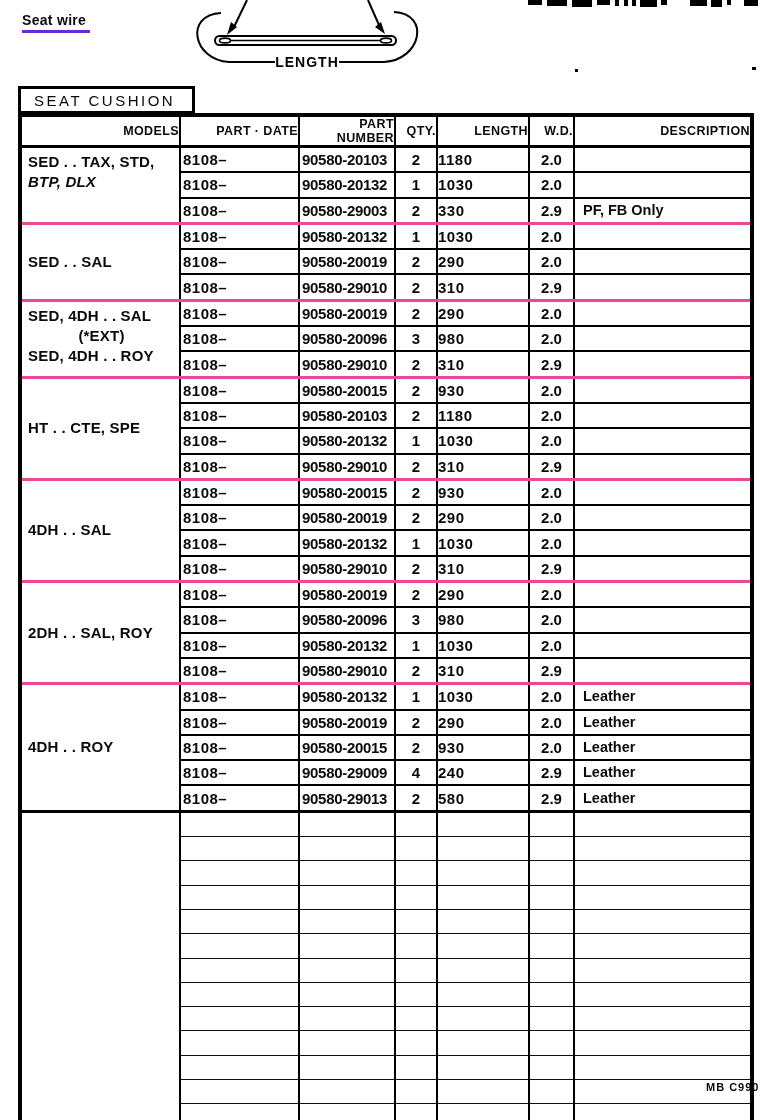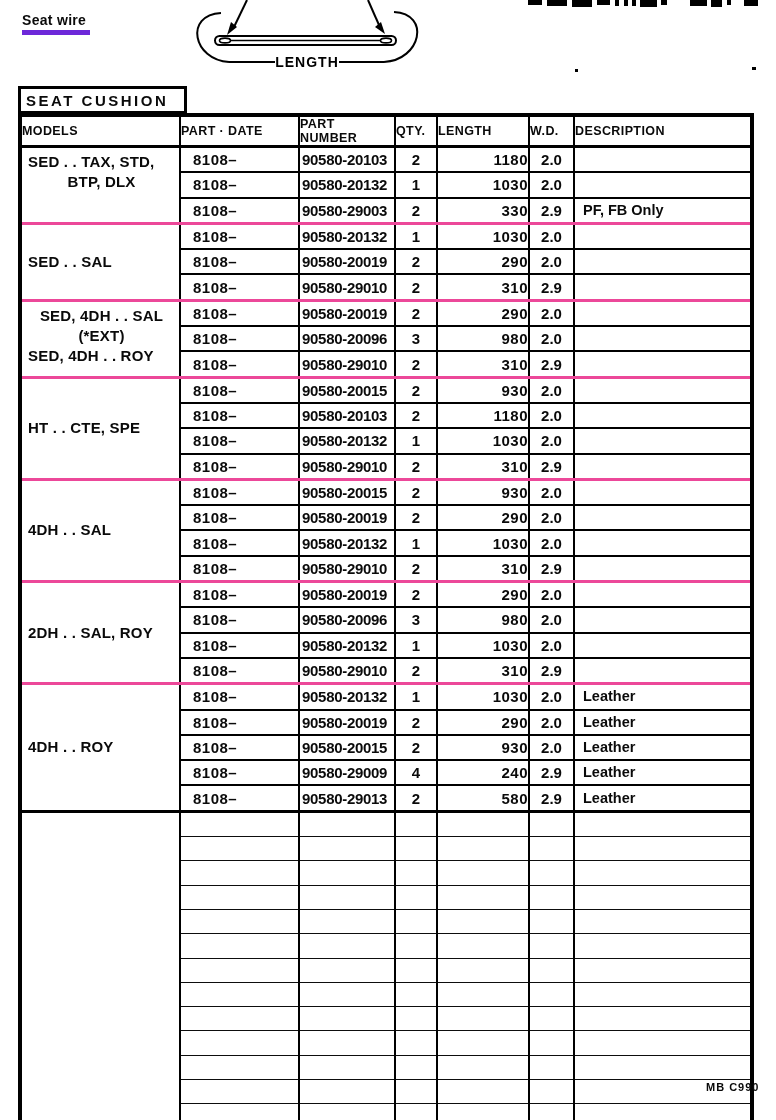--- a/index.html
+++ b/index.html
@@ -7,53 +7,53 @@
     width:776px;height:1120px;position:relative;background:#ffffff;
     font-family:"Liberation Sans",sans-serif;color:#0a0a0a;overflow:hidden;
     -webkit-font-smoothing:none;
   }
   
   .frag{position:absolute;background:#000;top:0;}
   .speck{position:absolute;background:#000;}
   
   .seat-wire{
     position:absolute;left:22px;top:12px;font-size:14px;font-weight:bold;
-    letter-spacing:0.3px;border-bottom:5px solid #6d28d9;padding-bottom:2px;padding-right:4px;
+    letter-spacing:0.3px;border-bottom:3px solid #6d28d9;padding-bottom:2px;padding-right:4px;
   }
   
   .diagram{position:absolute;left:183px;top:0px;width:252px;height:86px;}
   .diagram svg{display:block;}
   .diagram text{font-family:"Liberation Sans",sans-serif;font-weight:bold;font-size:14px;letter-spacing:1px;}
   
   .title-box{
     position:absolute;left:18px;top:86px;width:158px;height:22px;
-    border:3px solid #000;font-size:15px;font-weight:bold;letter-spacing:2.5px;
-    display:flex;align-items:center;padding-left:5px;
+    border:3px solid #000;font-size:15px;font-weight:normal;letter-spacing:2.5px;
+    display:flex;align-items:center;padding-left:13px;
   }
   
   .table-wrap{position:absolute;left:18px;top:113px;}
   table{border-collapse:collapse;table-layout:fixed;width:732px;border:4px solid #000;}
   th{
     border:2px solid #000;border-bottom:3px solid #000;height:25px;
-    font-size:12.5px;font-weight:bold;letter-spacing:0.4px;padding:0;text-align:left;
+    font-size:12.5px;font-weight:bold;letter-spacing:0.4px;padding:0;text-align:right;
   }
   td{
     border-left:2px solid #000;border-right:2px solid #000;border-top:2px solid #000;
     height:23.3px;padding:0;font-size:15px;font-weight:bold;line-height:23px;
     white-space:nowrap;overflow:hidden;
   }
   tr.group-start td{border-top:3px solid #ec4899;}
   td.c-model{font-size:15px;letter-spacing:0.2px;padding:0 4px 0 6px;}
   td.c-model .ml{line-height:20px;}
   td.v-top{vertical-align:top;padding-top:4px;}
   td.v-mid{vertical-align:middle;}
-  td.c-prod{text-align:left;padding-left:12px;letter-spacing:0.5px;}
+  td.c-prod{text-align:left;padding-left:2px;letter-spacing:0.5px;}
   td.c-part{text-align:left;padding-left:2px;letter-spacing:-0.3px;}
   td.c-qty{text-align:center;}
-  td.c-len{text-align:right;letter-spacing:0.5px;}
+  td.c-len{text-align:left;letter-spacing:0.5px;}
   td.c-wd{text-align:center;}
   td.c-desc{text-align:left;padding-left:8px;font-size:14.5px;}
   tr.empty-row td{border-top:1.5px solid #0d0d0d;}
   tr.empty-row.group-start td{border-top:3px solid #000;}
   
   .footer-code{
     position:absolute;left:706px;top:1081px;font-size:11px;font-weight:bold;letter-spacing:1px;
   }
 </style>
 </head>
@@ -122,21 +122,21 @@
           <th>QTY.</th>
           <th>LENGTH</th>
           <th>W.D.</th>
           <th>DESCRIPTION</th>
         </tr>
       </thead>
     <tbody>
         <tr class="group-start">
           <td class="c-model v-top" rowspan="3">
             <div class="ml" style="text-align: left;">SED . . TAX, STD,</div>
-            <div class="ml" style="text-align: center;">BTP, DLX</div>
+            <div class="ml" style="text-align: left; font-style: italic;">BTP, DLX</div>
           </td>
           <td class="c-prod">8108–</td>
           <td class="c-part">90580-20103</td>
           <td class="c-qty">2</td>
           <td class="c-len">1180</td>
           <td class="c-wd">2.0</td>
           <td class="c-desc"></td>
         </tr>
         <tr>
           <td class="c-prod">8108–</td>
@@ -176,21 +176,21 @@
         <tr>
           <td class="c-prod">8108–</td>
           <td class="c-part">90580-29010</td>
           <td class="c-qty">2</td>
           <td class="c-len">310</td>
           <td class="c-wd">2.9</td>
           <td class="c-desc"></td>
         </tr>
         <tr class="group-start">
           <td class="c-model v-top" rowspan="3">
-            <div class="ml" style="text-align: center;">SED, 4DH . . SAL</div>
+            <div class="ml" style="text-align: left;">SED, 4DH . . SAL</div>
             <div class="ml" style="text-align: center;">(*EXT)</div>
             <div class="ml" style="text-align: left;">SED, 4DH . . ROY</div>
           </td>
           <td class="c-prod">8108–</td>
           <td class="c-part">90580-20019</td>
           <td class="c-qty">2</td>
           <td class="c-len">290</td>
           <td class="c-wd">2.0</td>
           <td class="c-desc"></td>
         </tr>

